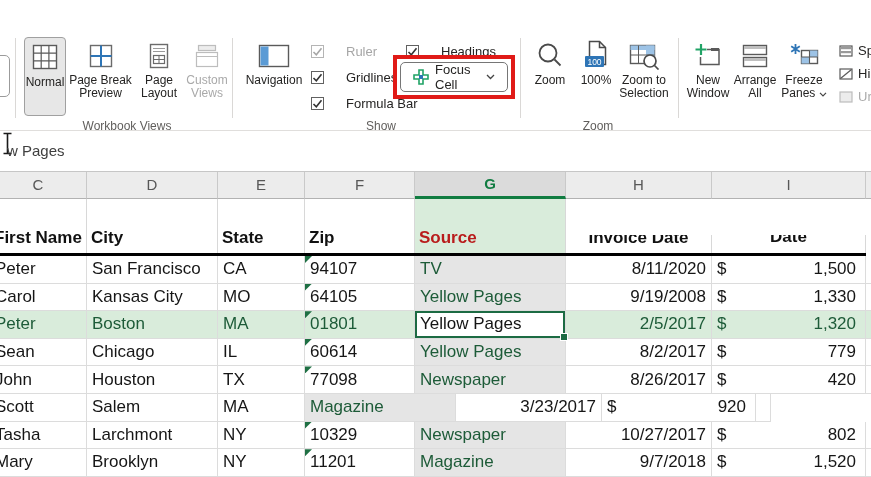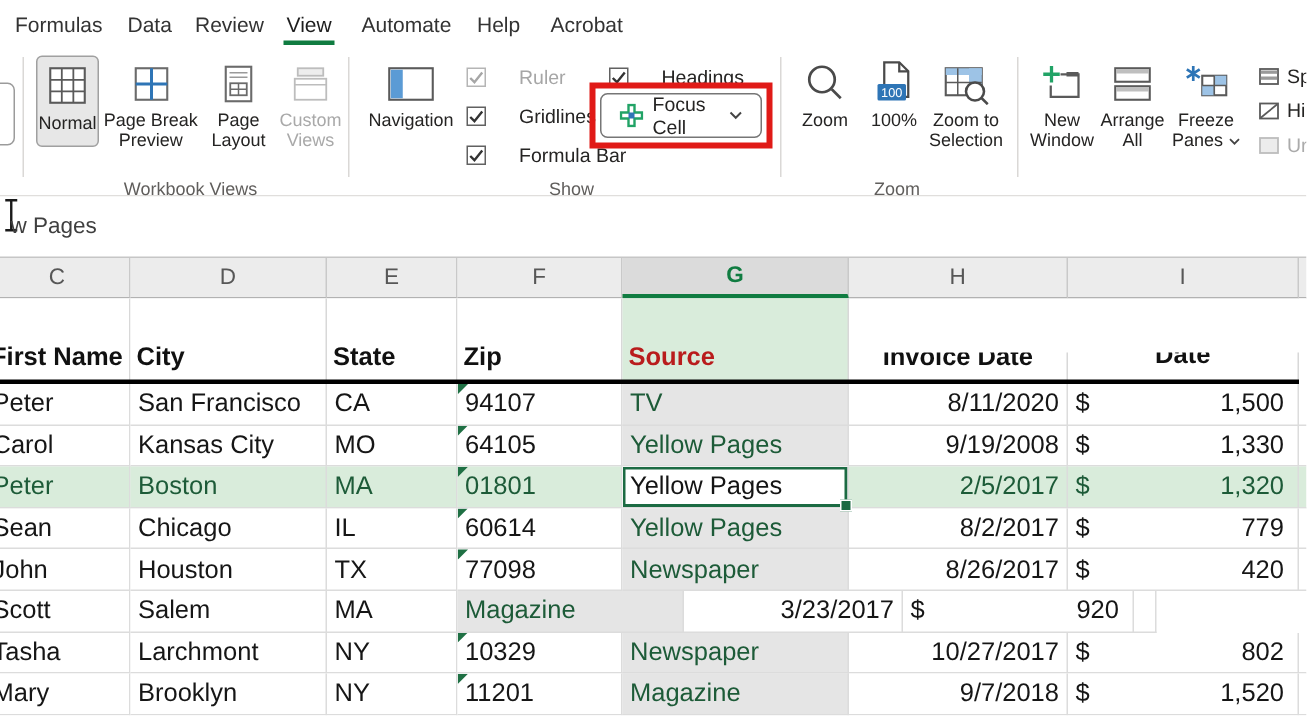--- a/index.html
+++ b/index.html
@@ -11,21 +11,21 @@
   .mtab.active{color:#1d1d1d;}
   .mtab.active::after{content:"";position:absolute;left:-2px;right:-2px;bottom:-6px;height:3px;background:#107C41;}
   
   .ribbon{position:absolute;top:33px;left:0;width:100%;height:98px;background:#fff;border-bottom:1px solid #E0DEDC;box-sizing:border-box;}
   .vsep{position:absolute;top:5px;bottom:12px;width:1px;background:#DAD8D6;}
   .stub{position:absolute;left:-16px;top:22px;width:24px;height:40px;border:1px solid #9b9b9b;border-radius:5px;background:#fff;}
   .bigbtn{position:absolute;top:5px;display:flex;flex-direction:column;align-items:center;}
   .bigbtn .ic{height:36px;display:flex;align-items:center;justify-content:center;}
   .blabel{font-size:12px;line-height:13px;text-align:center;color:#252423;white-space:normal;}
   .bigbtn.disabled .blabel{color:#A9A9A9;}
-  .normalbtn{position:absolute;left:24px;top:4px;width:42px;height:61px;background:#E7E7E7;border:1px solid #A0A0A0;border-radius:4px;
+  .normalbtn{position:absolute;left:24px;top:4px;width:42px;height:79px;background:#E7E7E7;border:1px solid #A0A0A0;border-radius:4px;
              display:flex;flex-direction:column;align-items:center;box-sizing:border-box;}
   .normalbtn .ic{height:38px;display:flex;align-items:center;}
   .grplabel{position:absolute;top:86px;font-size:12px;color:#605E5C;text-align:center;}
   .cbrow{position:absolute;display:flex;align-items:center;gap:22px;}
   .cb{width:13px;height:13px;background:#fff;border:1px solid #616161;box-sizing:border-box;display:flex;align-items:center;justify-content:center;}
   .cb.dis{border-color:#B5B5B5;}
   .cblabel{font-size:13px;color:#252423;}
   .cblabel.dis{color:#A6A6A6;}
   .focusbtn{position:absolute;left:400px;top:29px;width:108px;height:30px;border:1px solid #767676;border-radius:5px;background:#fff;
             display:flex;align-items:center;gap:6px;padding:0 12px;box-sizing:border-box;}
@@ -61,29 +61,20 @@
   .focus-row .cell{background:#D9ECDB;color:#1D5B38;}
   .cell.active-cell{background:#fff;color:#141414;box-shadow:inset 0 0 0 2px #1C6B43;overflow:visible;z-index:2;}
   .handle{position:absolute;right:-3px;bottom:-3px;width:6px;height:6px;background:#1C6B43;border:1px solid #fff;box-sizing:content-box;}
   .tri{position:absolute;top:0;left:0;width:7px;height:7px;background:#1F7044;clip-path:polygon(0 0,100% 0,0 100%);}
 </style>
 </head>
 <body>
 
 <div class="screen">
 
-  <div class="menubar">
-    <span class="mtab" style="left:10px">Formulas</span>
-    <span class="mtab" style="left:85px">Data</span>
-    <span class="mtab" style="left:130px">Review</span>
-    <span class="mtab active" style="left:191px">View</span>
-    <span class="mtab" style="left:241px">Automate</span>
-    <span class="mtab" style="left:318px">Help</span>
-    <span class="mtab" style="left:367px">Acrobat</span>
-  </div>
 
   <div class="ribbon">
     <div class="stub"></div>
     <div class="vsep" style="left:15px"></div>
 
     <div class="normalbtn">
       <span class="ic">
         <svg width="28" height="28" viewBox="0 0 28 28">
             <rect x="2.5" y="2.5" width="23" height="23" fill="#fff" stroke="#5a5a5a" stroke-width="1.4"></rect>
             <path d="M10.2 2.5v23M17.9 2.5v23M2.5 10.2h23M2.5 17.9h23" stroke="#5a5a5a" stroke-width="1.2"></path>

